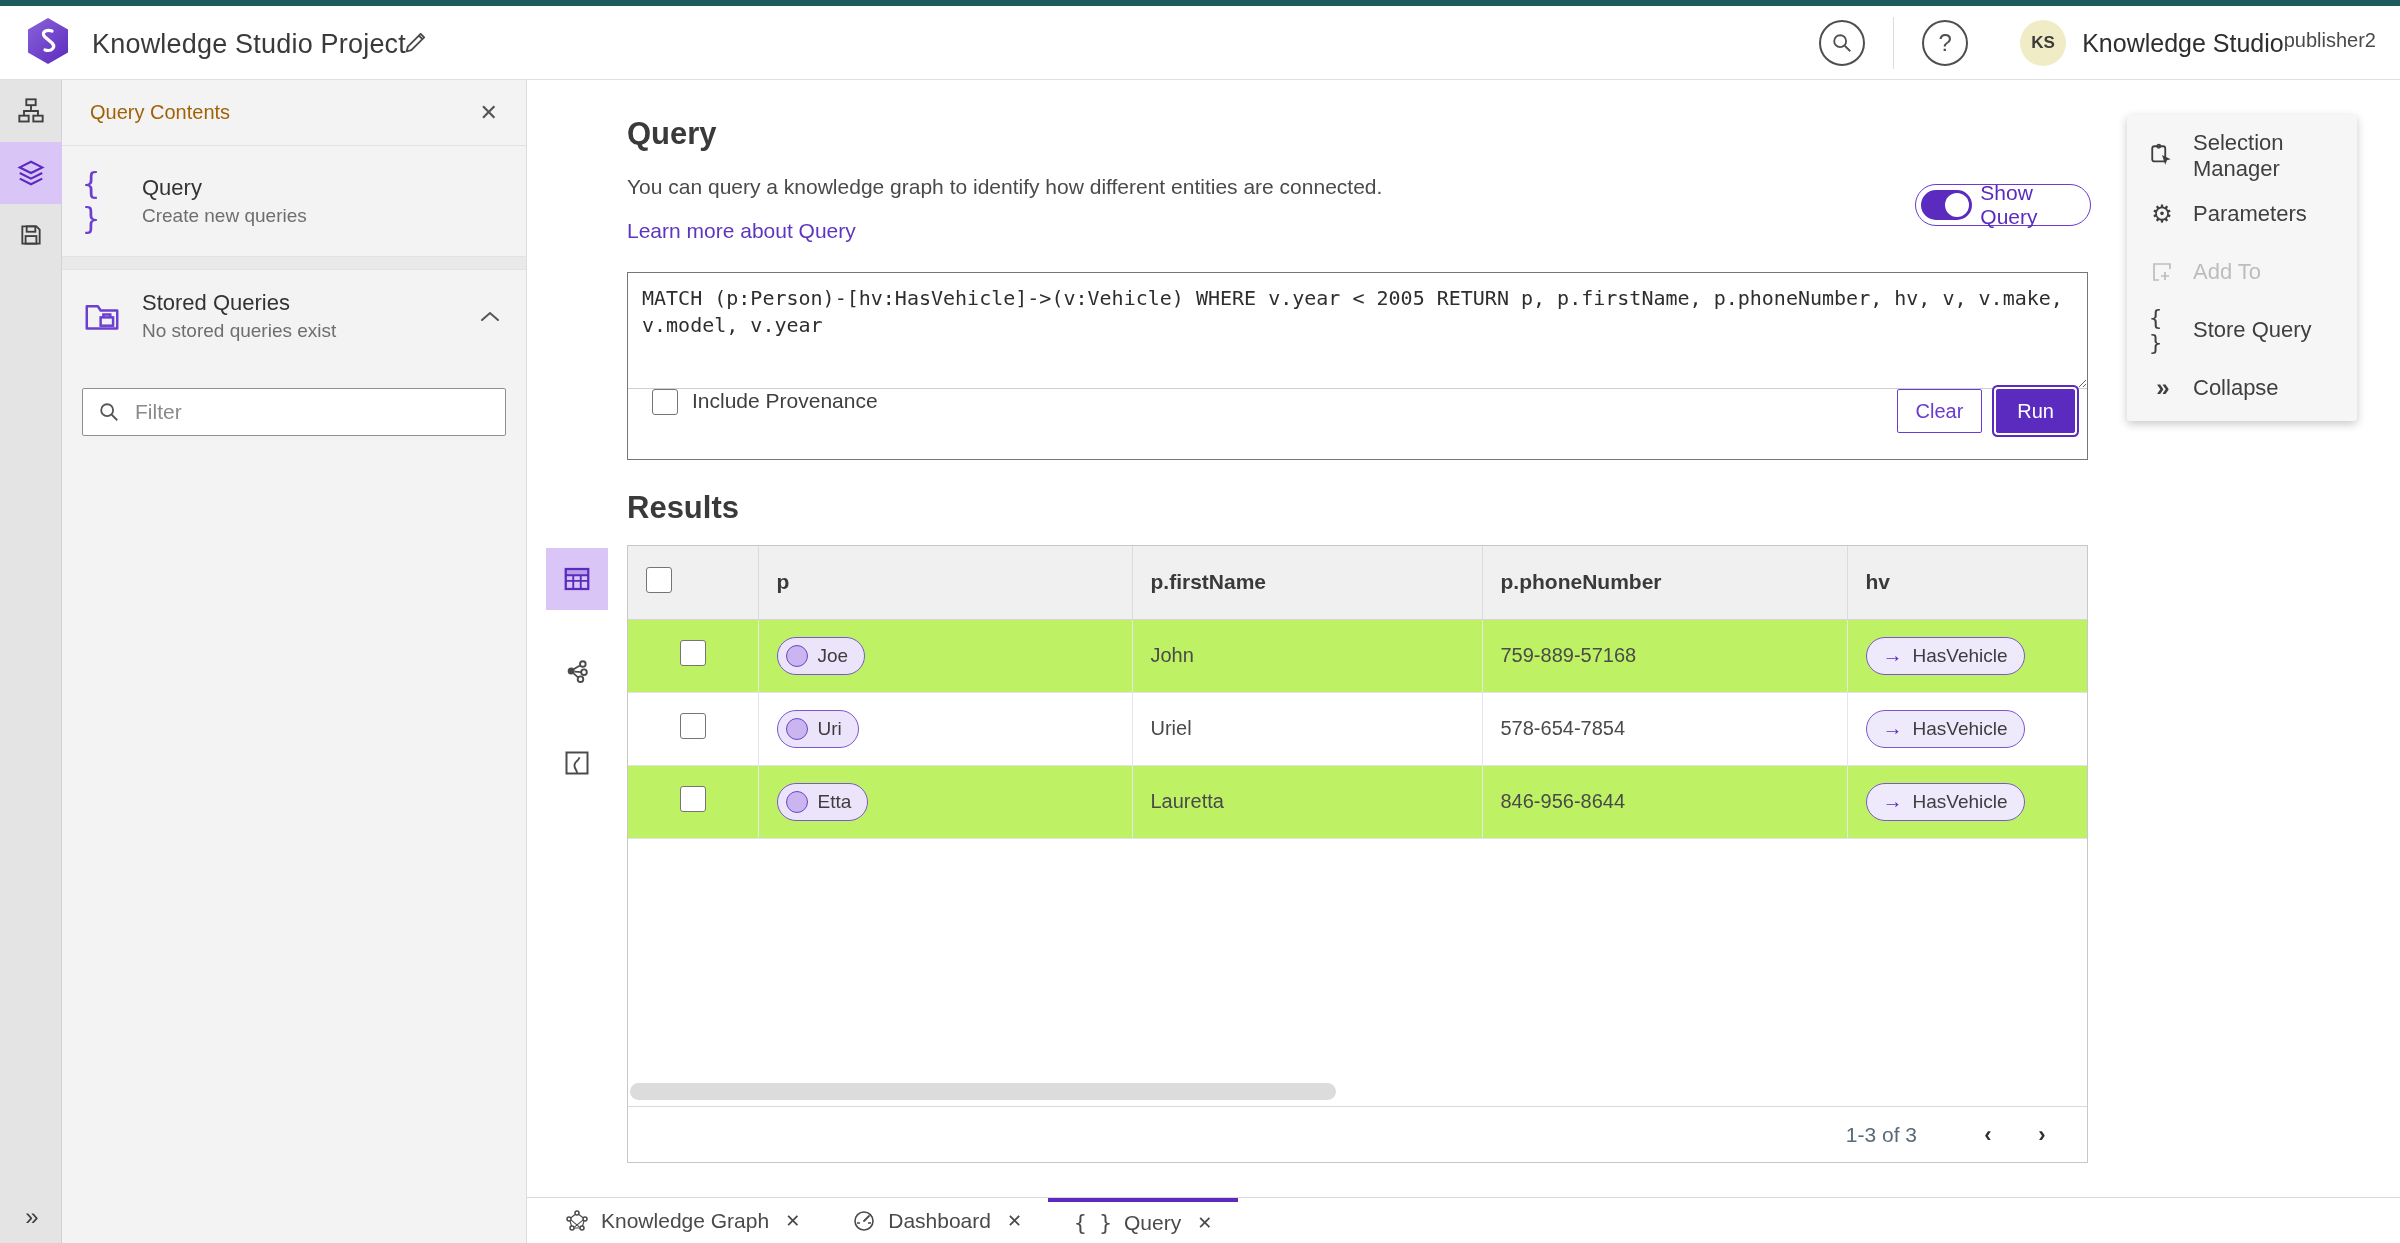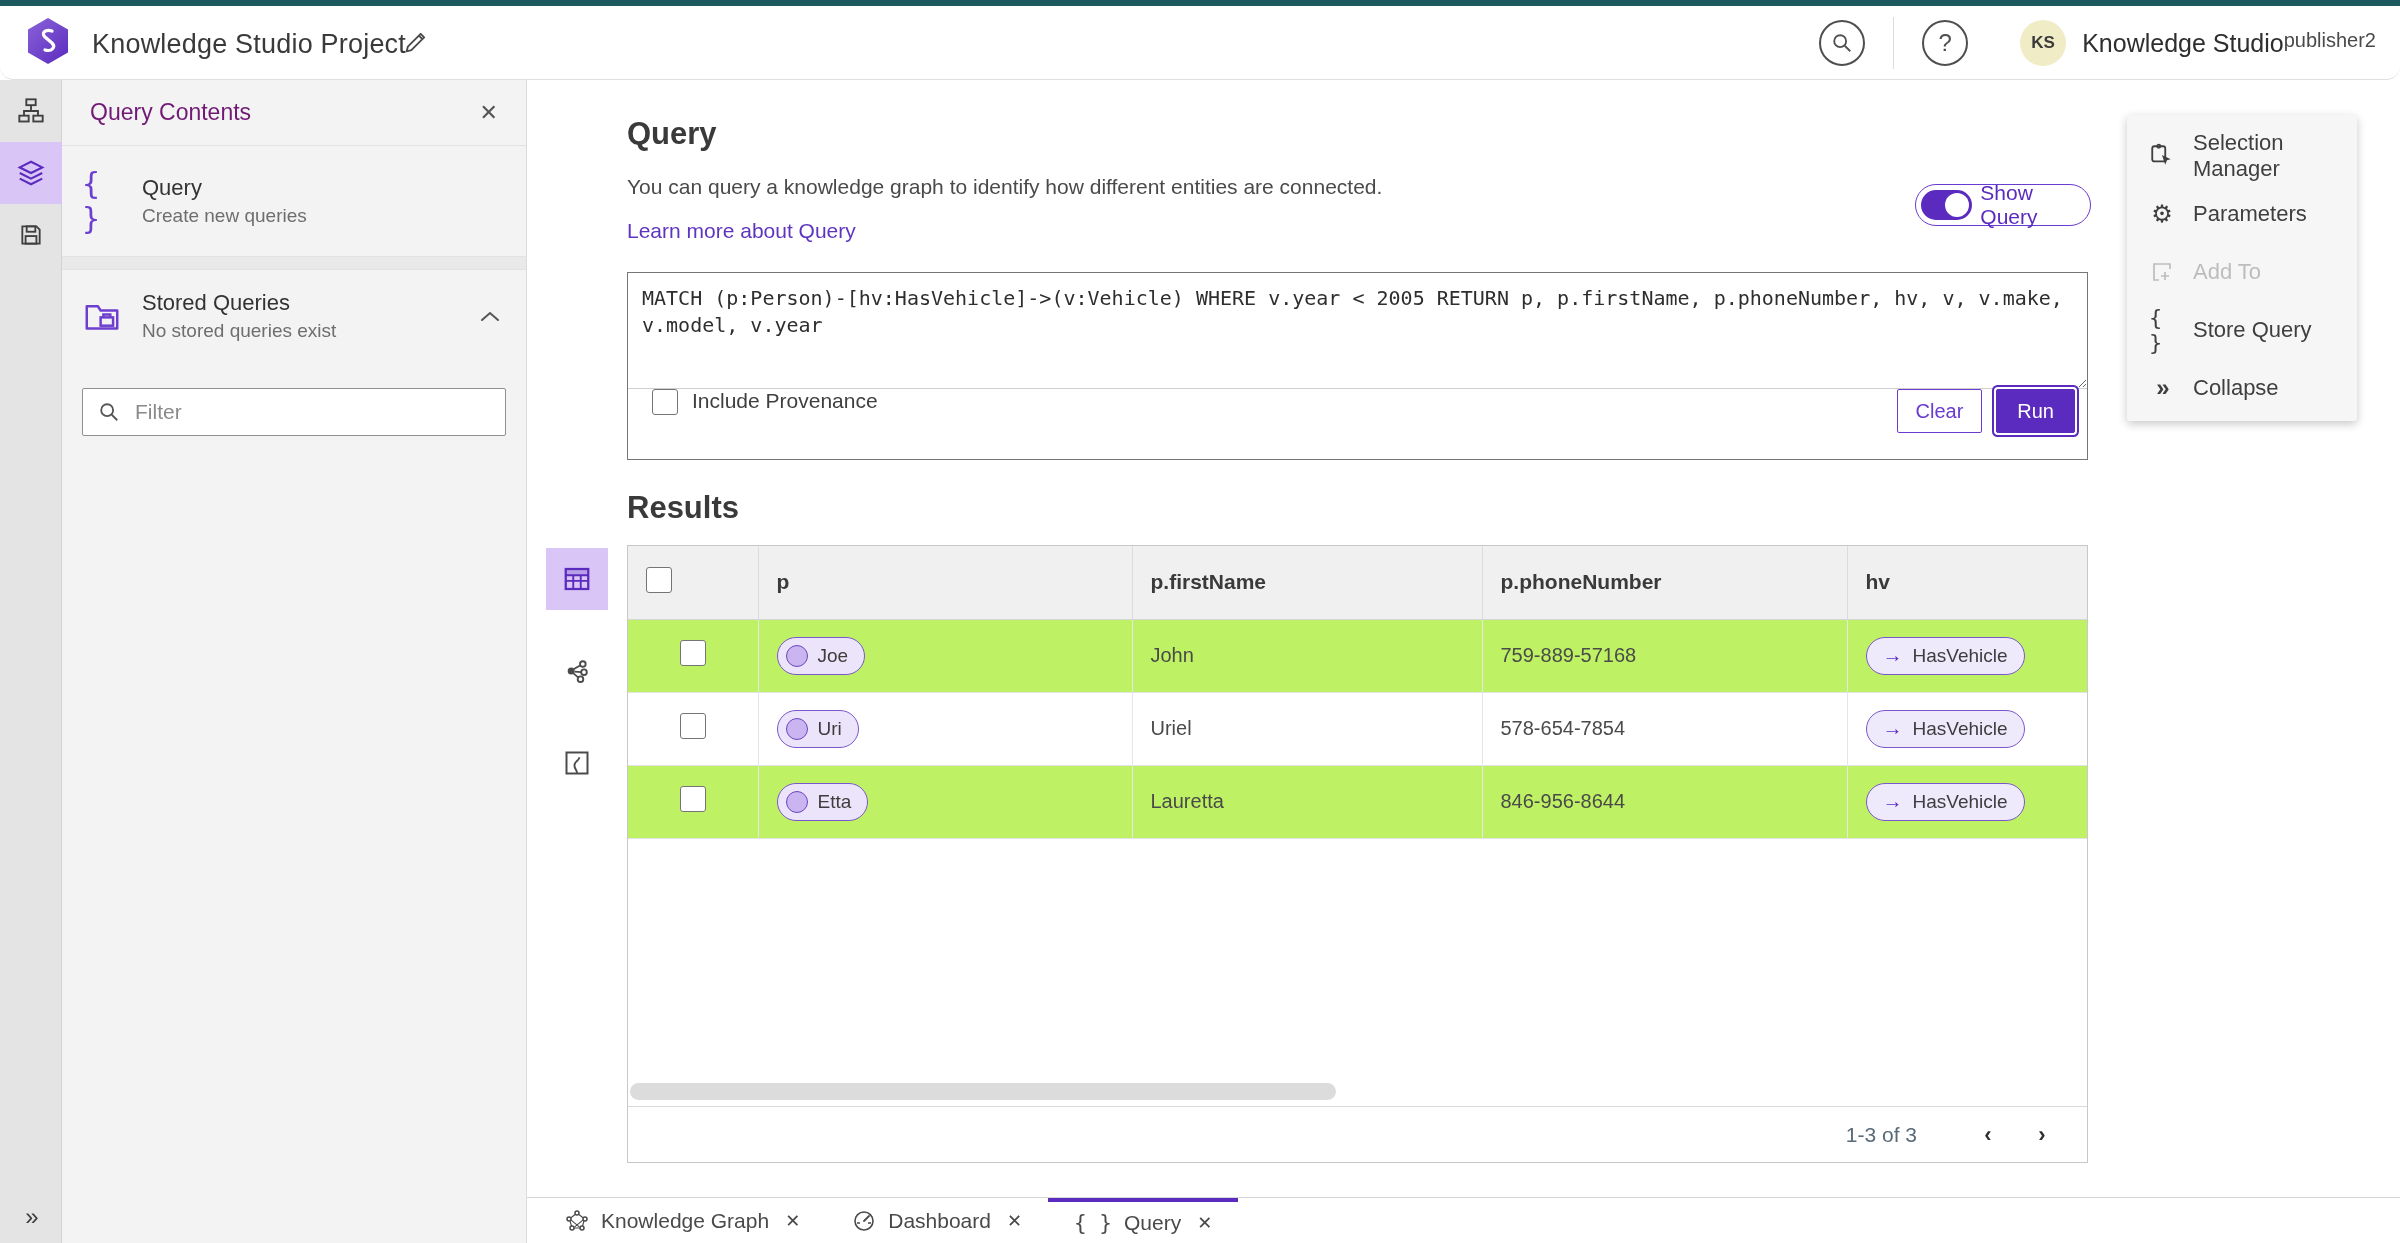--- a/index.html
+++ b/index.html
@@ -1,21 +1,21 @@
 <!DOCTYPE html>
 <html><head>
 <meta charset="utf-8">
 <style>
   * { margin:0; padding:0; box-sizing:border-box; }
   html,body { width:2400px; height:1243px; font-family:"Liberation Sans", sans-serif; background:#ffffff; overflow:hidden; }
   .page { position:relative; width:2400px; height:1243px; background:#ffffff; }
 
   
   .teal-strip { position:absolute; top:0; left:0; width:2400px; height:6px; background:#1d5a5f; }
-  .header { position:absolute; top:6px; left:0; width:2400px; height:74px; background:#ffffff; border-bottom:1px solid #e0e0e0; display:flex; align-items:center;border-radius:14px; }
+  .header { position:absolute; top:6px; left:0; width:2400px; height:74px; background:#ffffff; border-bottom:1px solid #e0e0e0; display:flex; align-items:center; }
   .logo-hex { position:absolute; left:28px; top:12px; width:40px; height:46px; background:linear-gradient(135deg,#8a63d9,#5b2abe); clip-path:polygon(50% 0,100% 25%,100% 75%,50% 100%,0 75%,0 25%); display:flex; align-items:center; justify-content:center; }
   .app-title { position:absolute; left:92px; top:23px; font-size:27px; font-weight:500; color:#3a3a3a; letter-spacing:.2px; }
   .edit-pencil { position:absolute; left:402px; top:22px; color:#4a4a4a; }
   .hdr-right { position:absolute; right:10px; top:0; height:74px; display:flex; align-items:center; }
   .circle-btn { width:46px; height:46px; border:2px solid #4f4f4f; border-radius:50%; display:flex; align-items:center; justify-content:center; color:#4f4f4f; background:#fff; margin-right:10px; }
   .hdr-divider { width:1px; height:52px; background:#dcdcdc; margin:0 28px 0 18px; }
   .help-circle { font-size:24px; font-weight:500; }
   .avatar { width:46px; height:46px; border-radius:50%; background:#f0ecc6; color:#3a3a3a; font-size:17px; font-weight:700; display:flex; align-items:center; justify-content:center; margin:0 16px 0 42px; }
   .user-block { display:flex; flex-direction:row; line-height:1.15; margin-right:14px; }
   .user-name { font-size:25px; font-weight:500; color:#2e2e2e; }
@@ -23,21 +23,21 @@
 
   
   .rail { position:absolute; left:0; top:80px; width:62px; height:1163px; background:#e4e4e4; border-right:1px solid #d2d2d2; }
   .rail-icon { width:62px; height:62px; display:flex; align-items:center; justify-content:center; color:#3f3f3f; }
   .rail-icon.selected { background:#d9c6f6; color:#5b2abe; }
   .rail-expand { position:absolute; bottom:12px; left:0; width:62px; text-align:center; font-size:24px; color:#3f3f3f; letter-spacing:-2px; }
 
   
   .side-panel { position:absolute; left:62px; top:80px; width:465px; height:1163px; background:#f3f3f3; border-right:1px solid #dcdcdc; }
   .sp-header { height:66px; display:flex; align-items:center; justify-content:space-between; padding:0 28px; border-bottom:1px solid #e2e2e2; }
-  .sp-title { font-size:23px; font-weight:500; color:#701a75; }
+  .sp-title { font-size:20px; font-weight:500; color:#a16207; }
   .sp-close { font-size:22px; color:#555; cursor:default; }
   .sp-item { display:flex; align-items:center; gap:20px; padding:20px 20px; }
   .sp-item.query-item { border-bottom:1px solid #e2e2e2; background:#f3f3f3; }
   .sp-gap { height:13px; background:#e9e9e9; border-bottom:1px solid #e2e2e2; }
   .sp-item-icon { width:40px; display:flex; justify-content:center; color:#6d3fd0; }
   .braces-icon { font-size:30px; font-weight:500; color:#6d3fd0; font-family:"DejaVu Sans Mono", monospace; }
   .sp-item-texts { flex:1; }
   .sp-item-title { font-size:22px; color:#333; }
   .sp-item-sub { font-size:19px; color:#6e6e6e; margin-top:4px; }
   .sp-caret { color:#555; margin-right:6px; }

